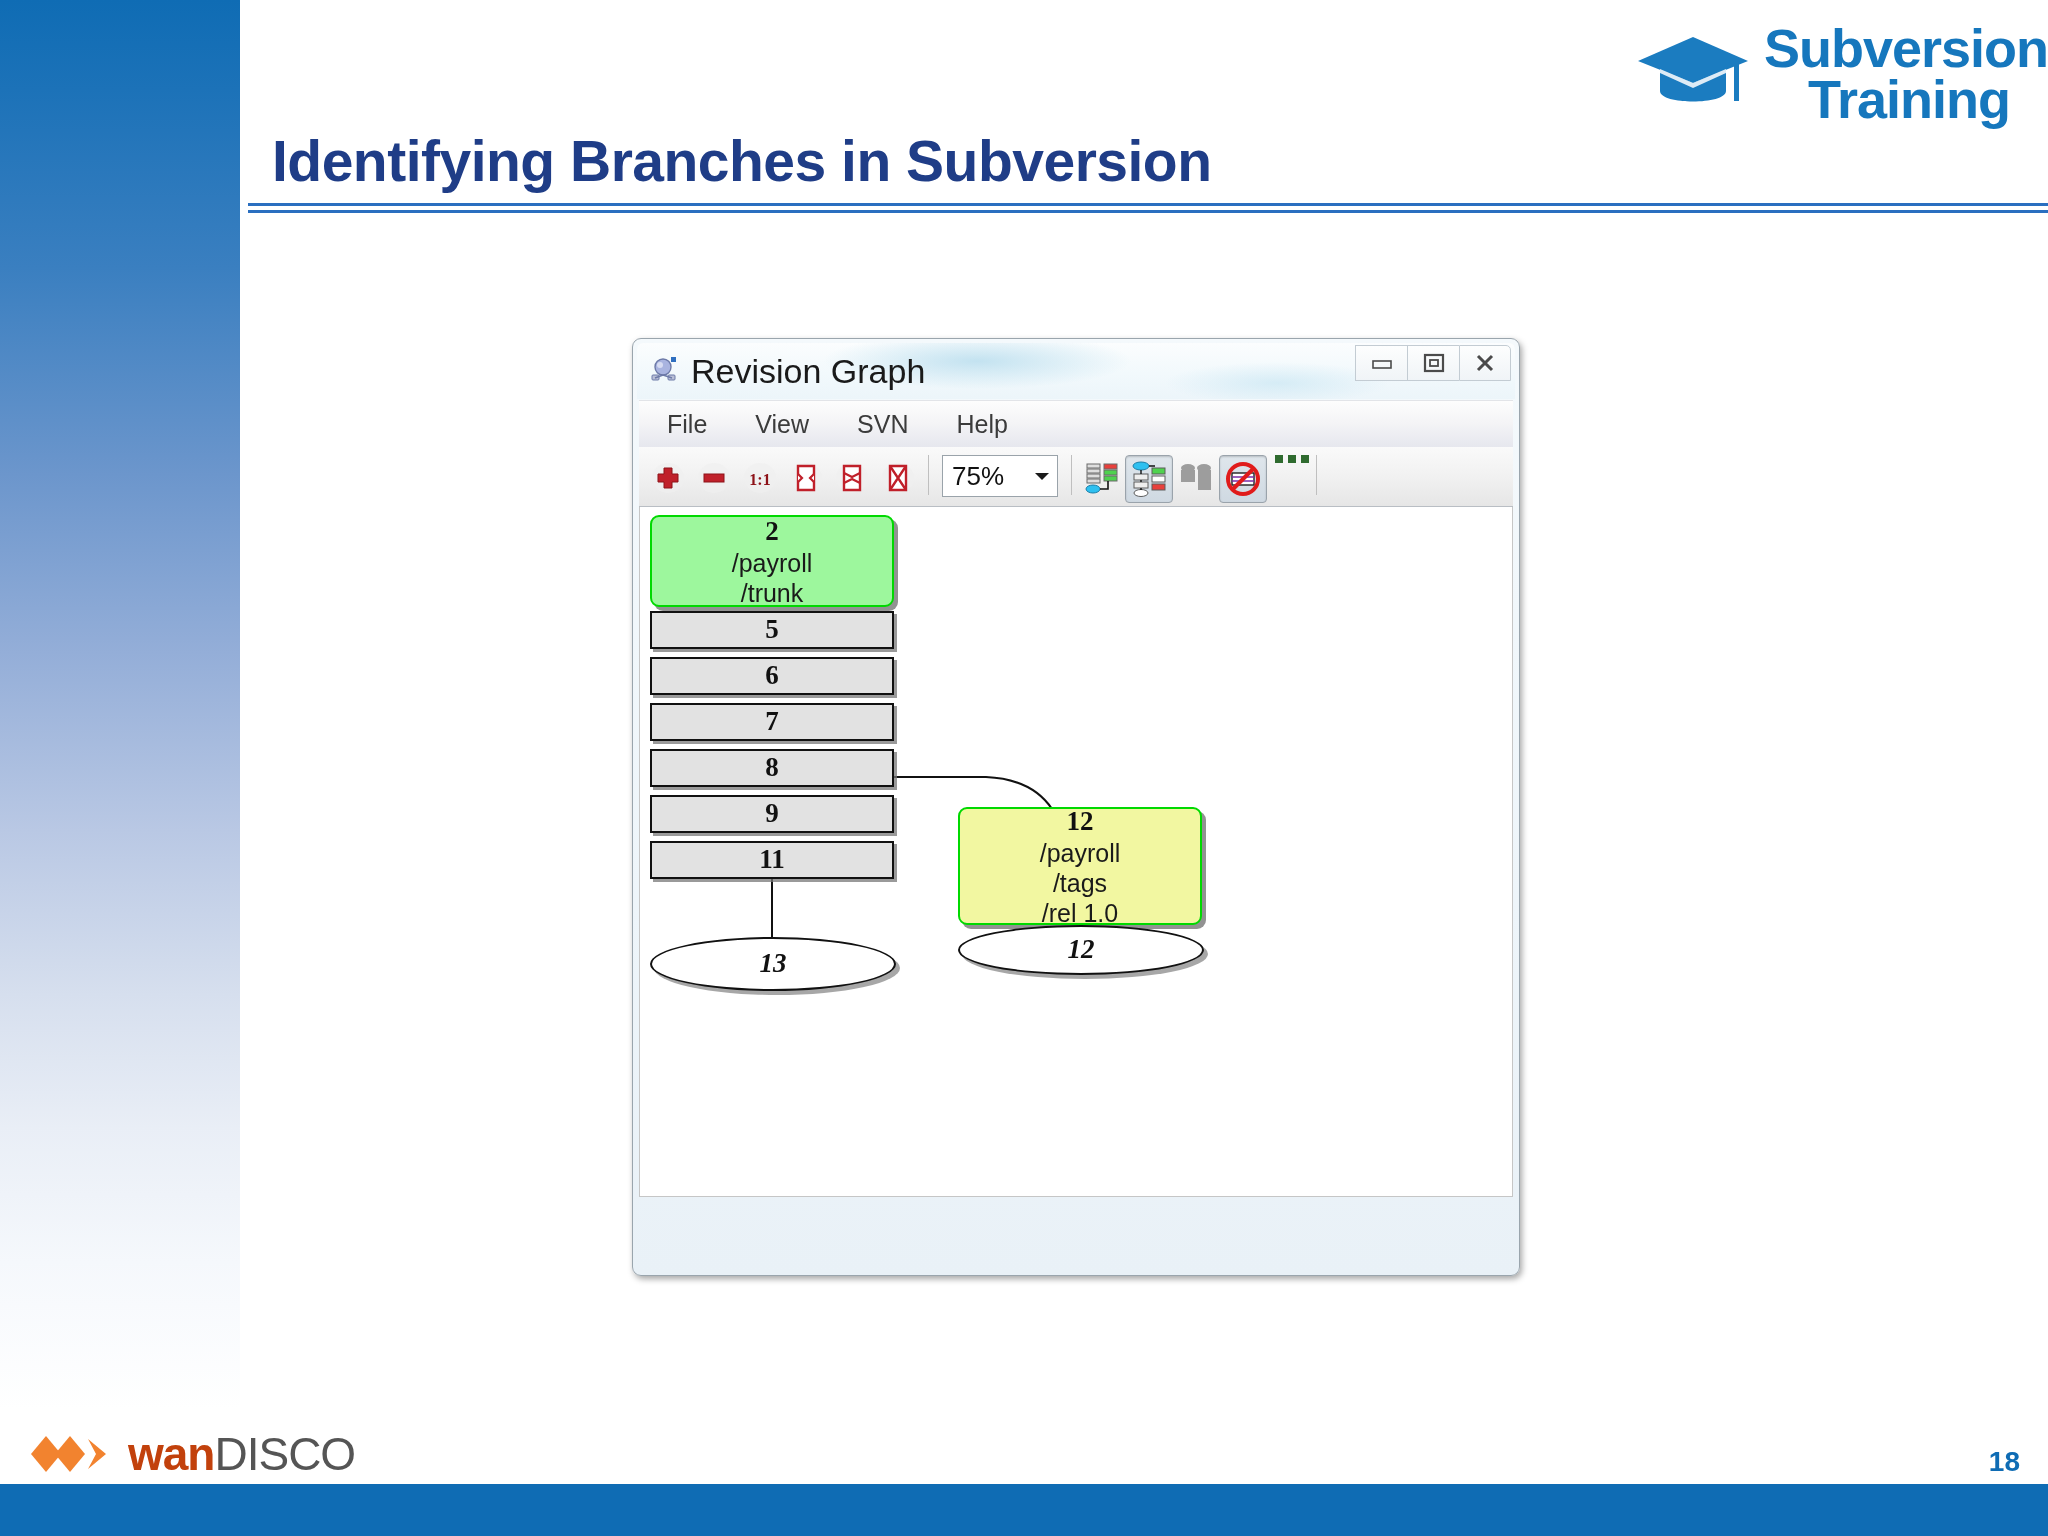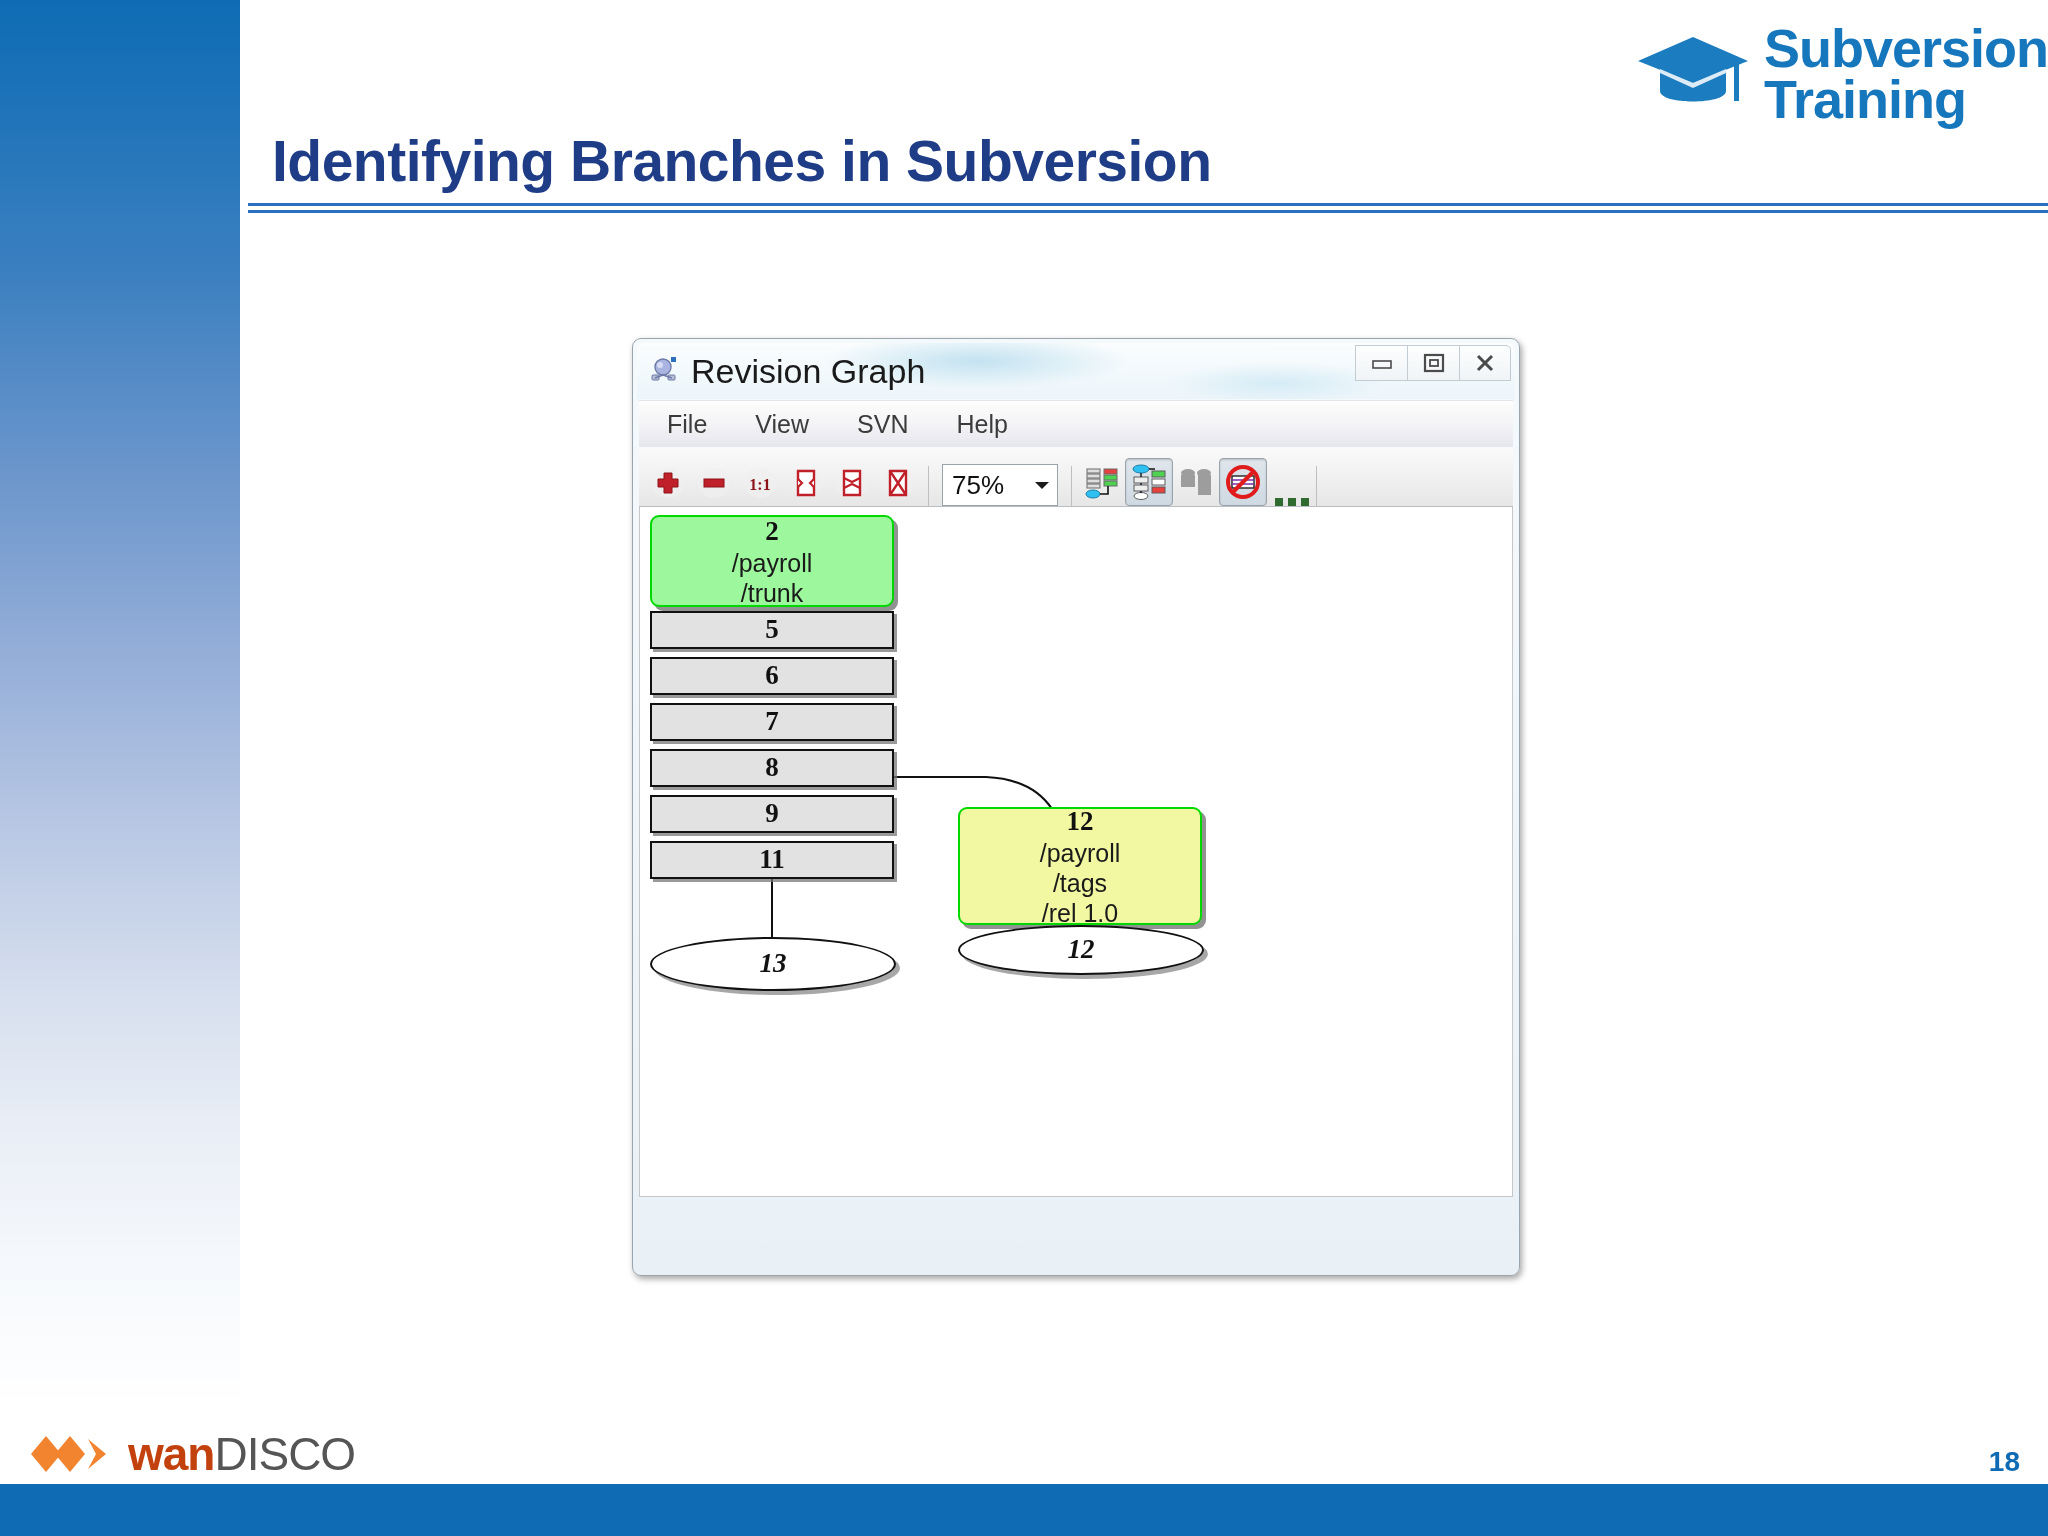--- a/index.html
+++ b/index.html
@@ -50,21 +50,21 @@
   #header-logo .logo-words {
     display: flex; flex-direction: column;
     line-height: 0.94;
     font-family: "Liberation Sans", sans-serif;
     font-weight: bold;
     font-style: normal;
     color: #1677bd;
     letter-spacing: -1px;
   }
   #header-logo .logo-words .l1 { font-size: 54px; }
-  #header-logo .logo-words .l2 { font-size: 54px; }
+  #header-logo .logo-words .l2 { font-size: 54px; margin-left: 44px; }
 
   #page-title {
     position: absolute;
     left: 272px; top: 128px;
     font-size: 57px;
     font-weight: bold;
     color: #1f3d87;
     letter-spacing: -0.5px;
     white-space: nowrap;
   }
@@ -174,25 +174,25 @@
     color: #3b3b3b;
     padding: 4px 16px;
     white-space: nowrap;
   }
 
   
   #toolbar {
     margin: 0 2px;
     height: 60px;
     display: flex;
-    align-items: flex-end;
+    align-items: flex-start;
     gap: 0px;
     background: linear-gradient(to bottom, #fafafa 0%, #f1f1f1 50%, #e6e6e6 100%);
     border-bottom: 1px solid #b9bec4;
-    padding: 0 6px;
+    padding: 8px 6px;
     box-sizing: border-box;
   }
   .tb-btn {
     width: 46px; height: 46px;
     display: flex; align-items: center; justify-content: center;
     border-radius: 4px;
     flex: 0 0 auto;
   }
   .tb-btn.pressed {
     border: 1px solid #9aa3ab;

